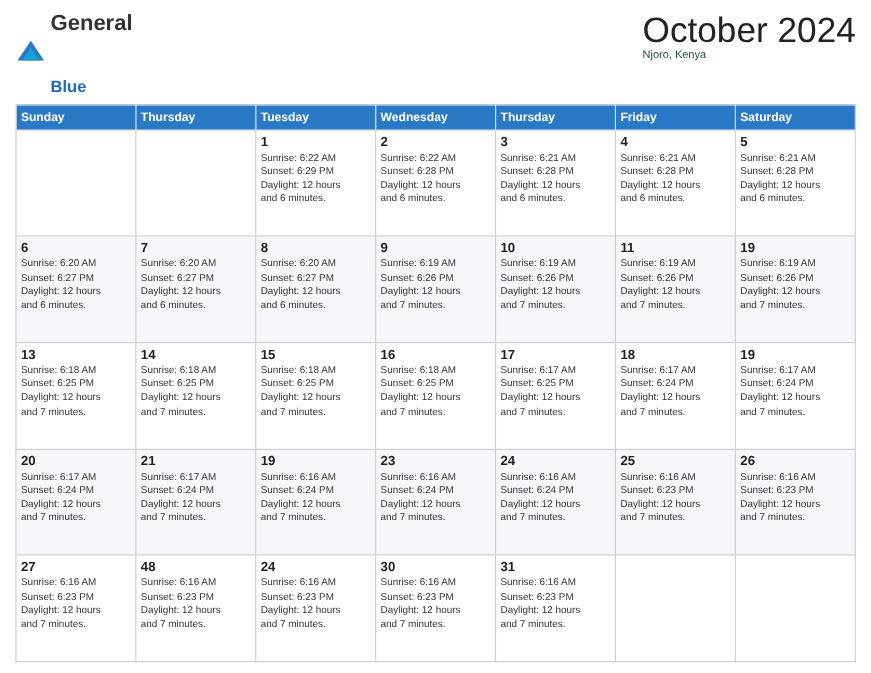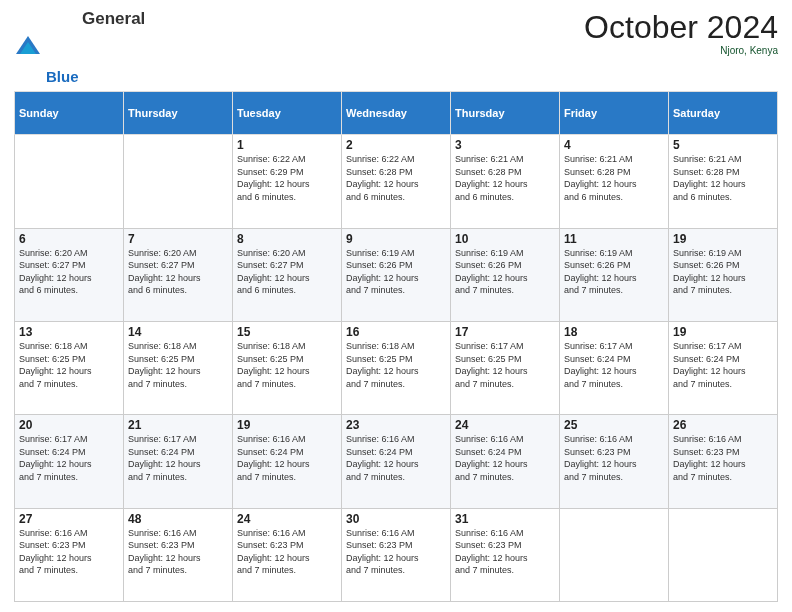--- a/index.html
+++ b/index.html
@@ -27,37 +27,36 @@
       display: flex;
       align-items: center;
       gap: 4px;
     }
     .logo-text {
       display: flex;
       flex-direction: column;
       line-height: 1.1;
     }
     .logo-general {
-      font-size: 17px;
+      font-size: 20px;
       font-weight: bold;
       color: #333;
-      margin-left: 36px;
     }
     .logo-blue {
       font-size: 15px;
       font-weight: bold;
       color: #1a6bbf;
       margin-top: 40px;
     }
     .logo-icon {
       width: 28px;
       height: 28px;
     }
     .title-area {
-      text-align: right;
+      text-align: left;
     }
     .month-title {
       font-size: 32px;
       font-weight: normal;
       color: #222;
       line-height: 1.1;
     }
     .location {
       font-size: 10px;
       color: #14532d;
@@ -66,21 +65,21 @@
       width: 100%;
       border-collapse: collapse;
       flex: 1;
       table-layout: fixed;
     }
     .calendar-table th {
       background-color: #2979c6;
       color: white;
       font-size: 11px;
       font-weight: bold;
-      padding: 15px 4px;
+      padding: 5px 4px;
       text-align: left;
       border: 1px solid #ddd;
     }
     .calendar-table td {
       border: 1px solid #ccc;
       vertical-align: top;
       padding: 3px 4px;
       font-size: 9.5px;
       color: #222;
       height: 84px;

